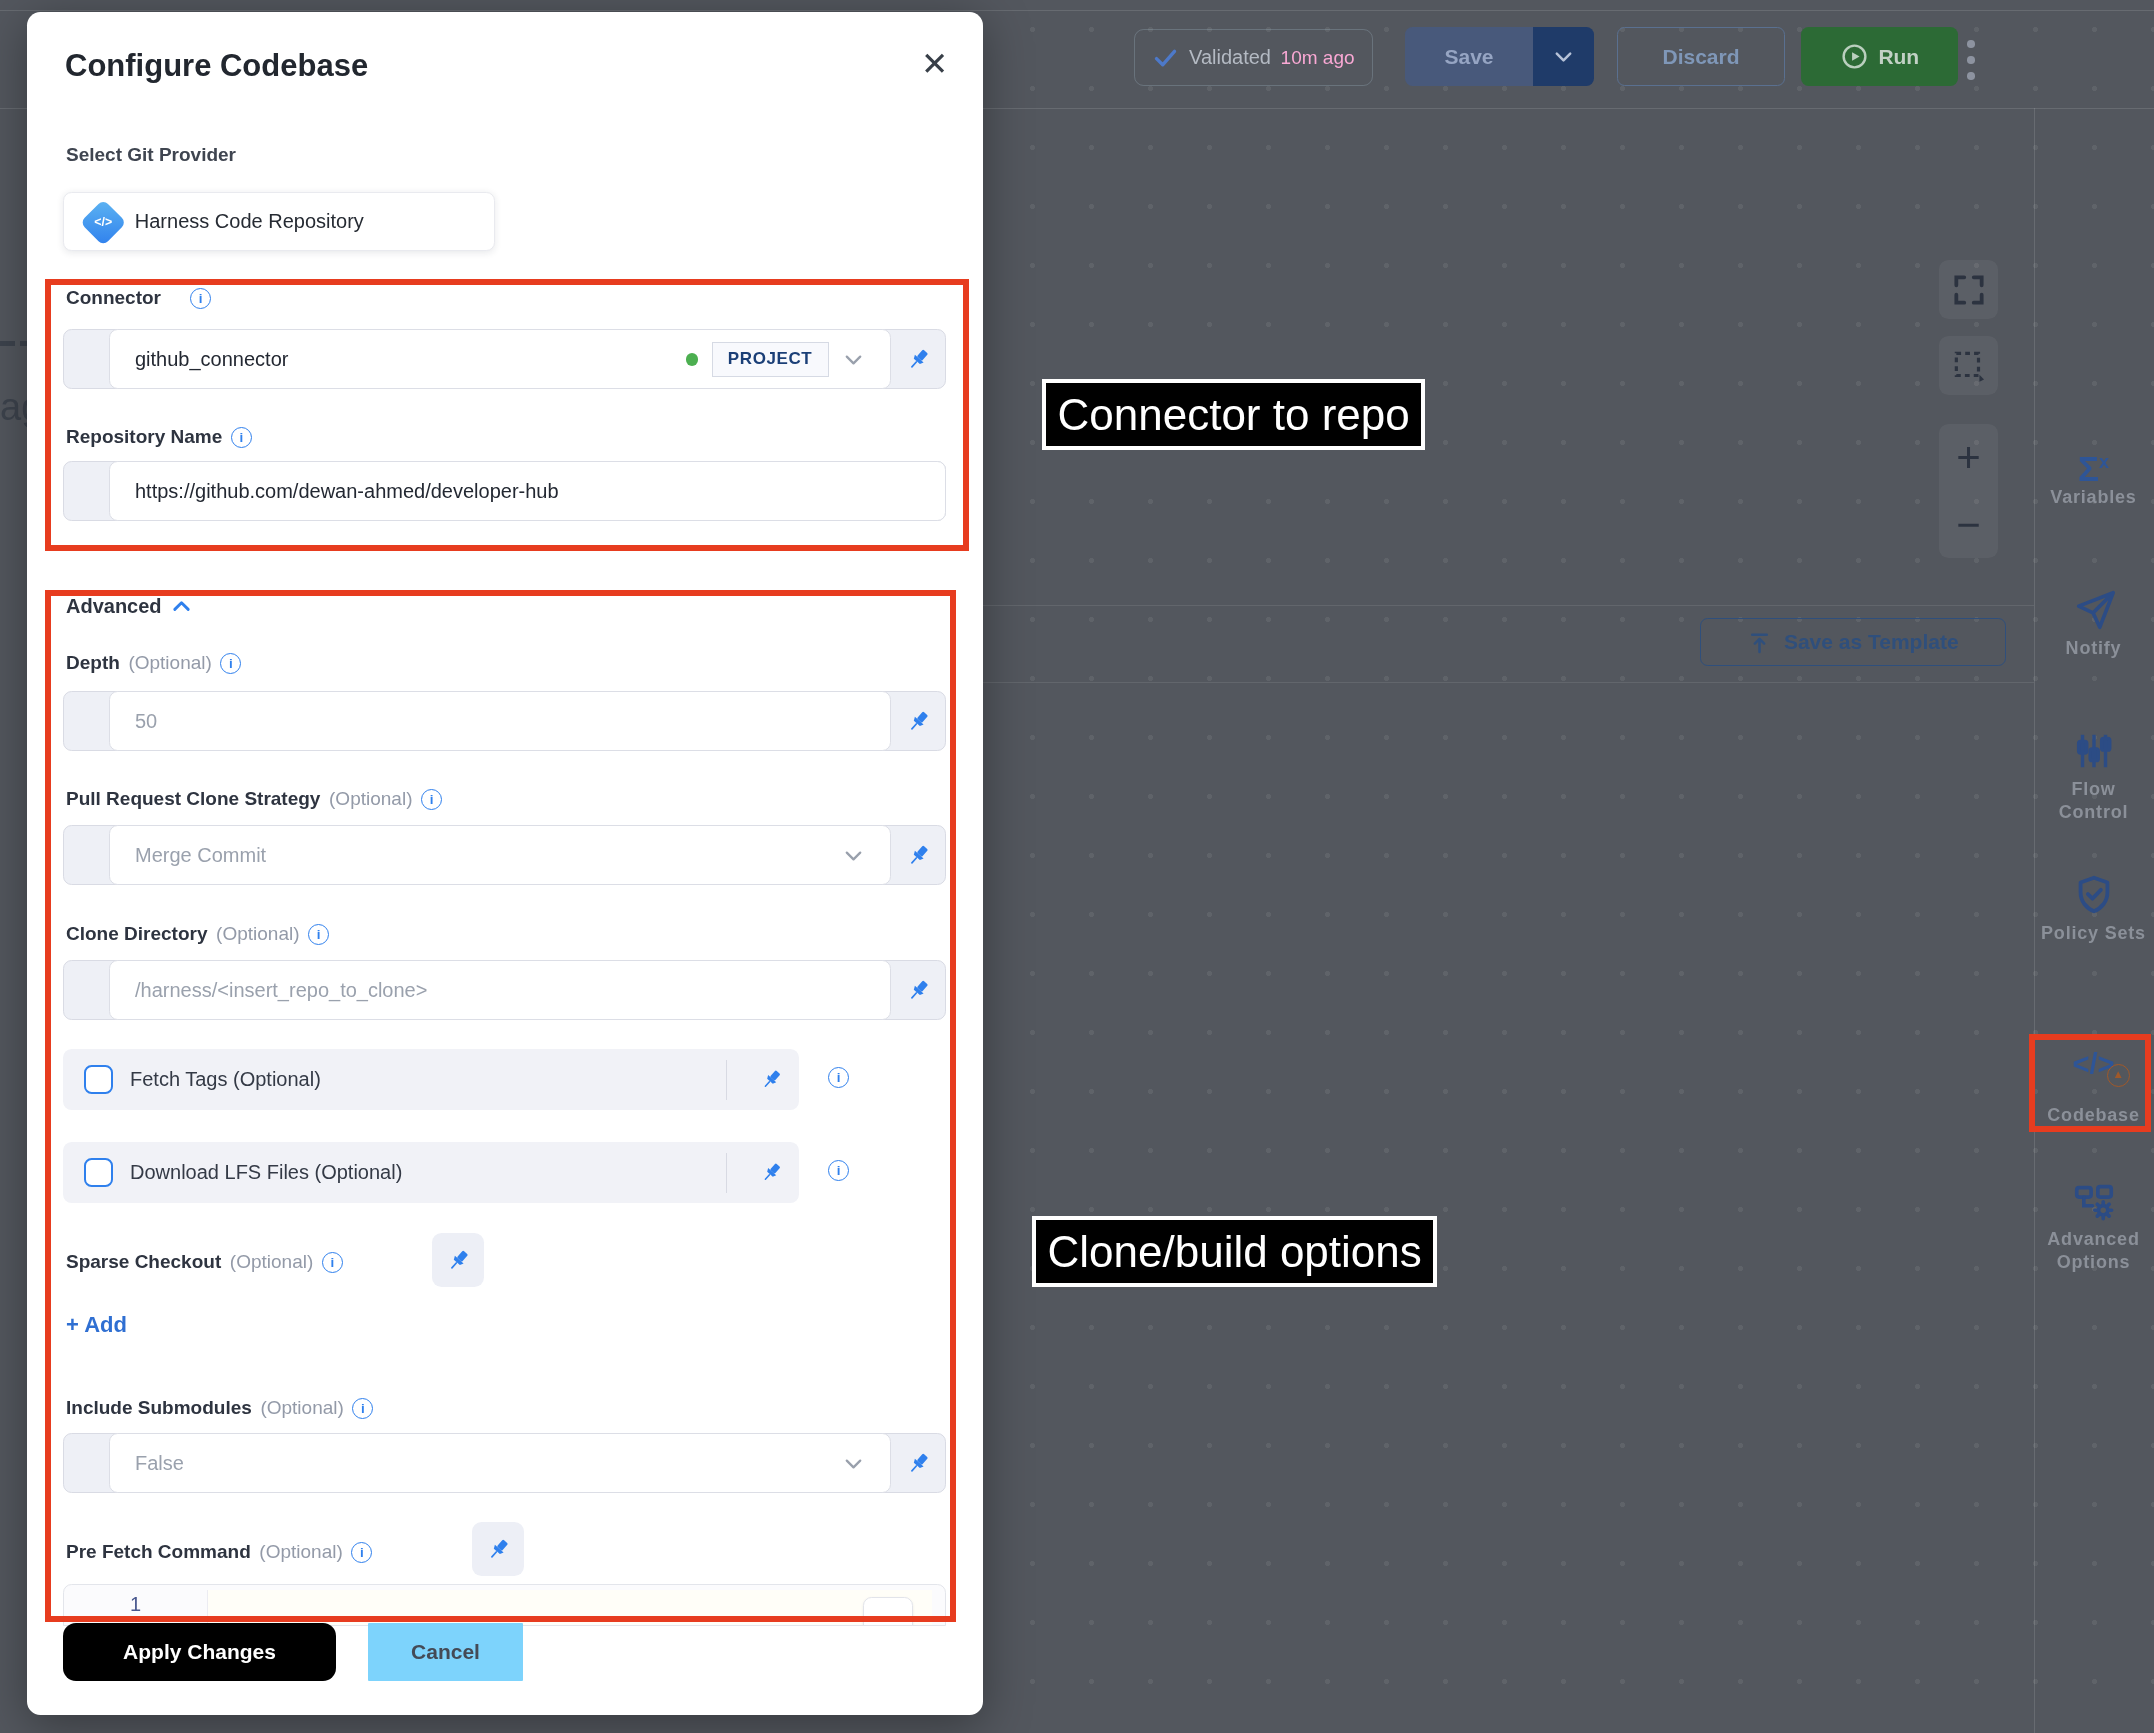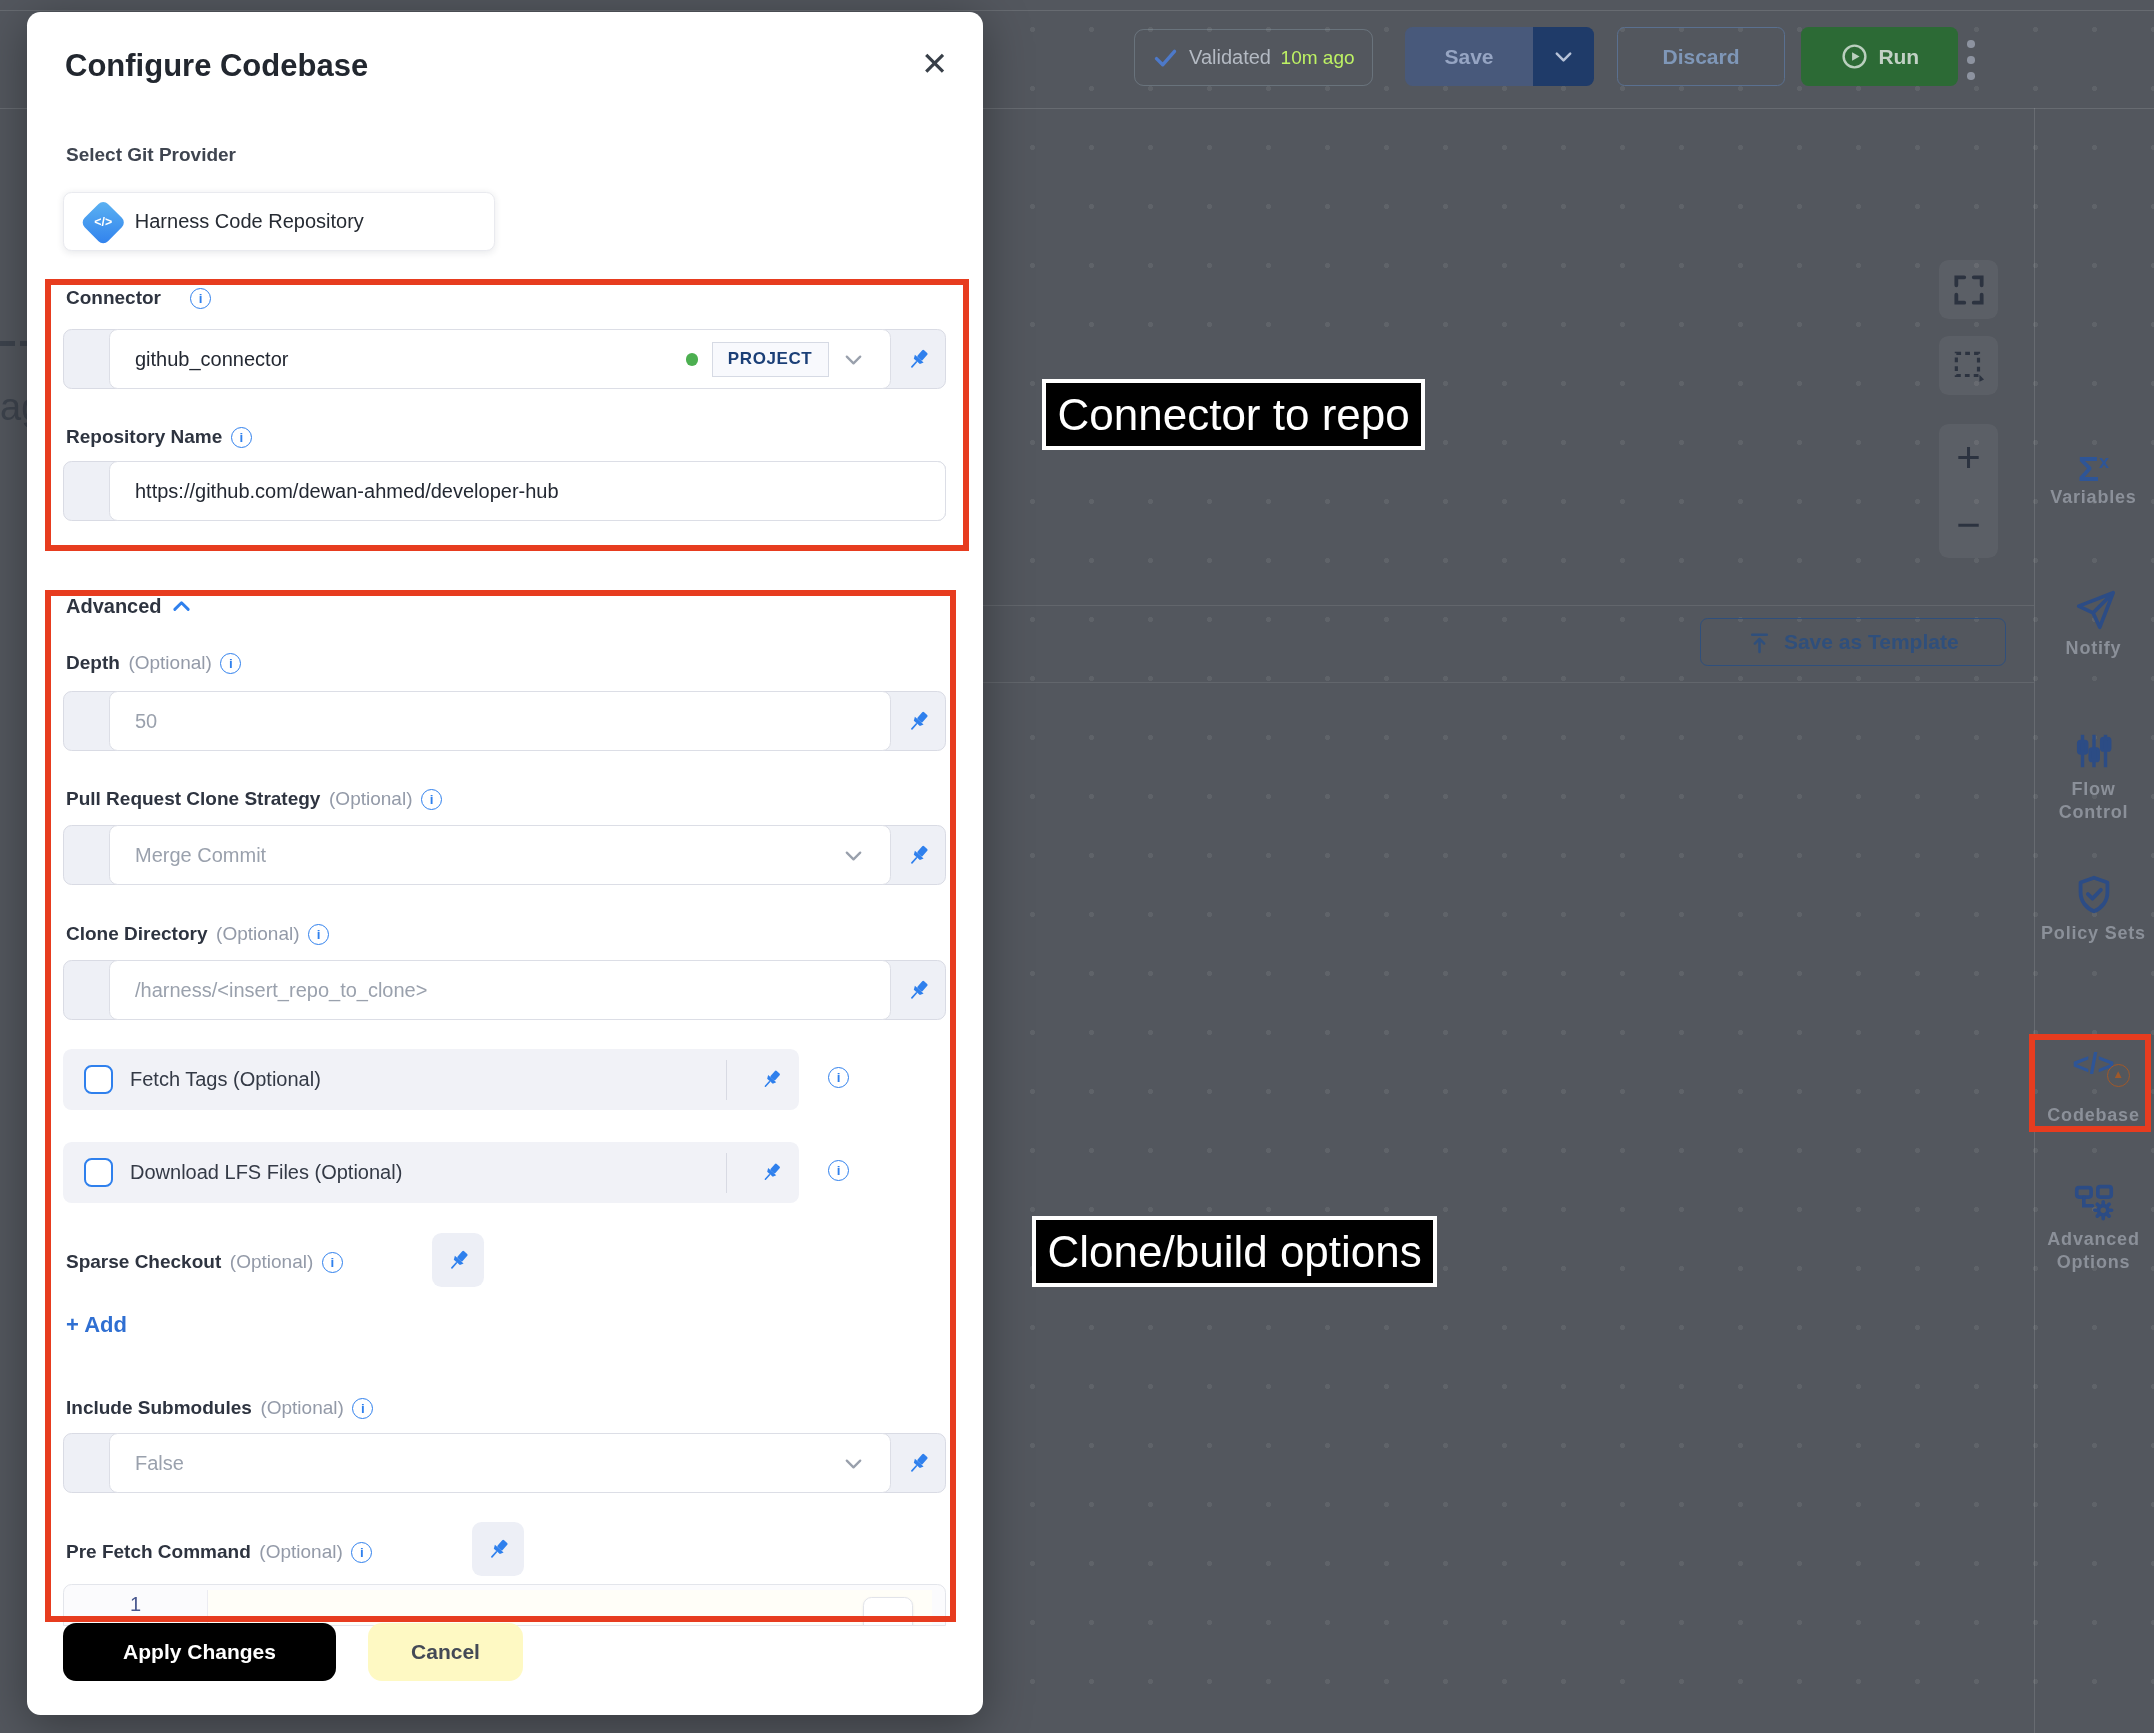--- a/index.html
+++ b/index.html
@@ -10,21 +10,21 @@
     background-image:radial-gradient(circle, rgba(255,255,255,0.07) 2.4px, transparent 2.9px);
     background-size:59px 59px; }
   .hline { position:absolute; height:1px; background:rgba(255,255,255,0.12); }
   .vline { position:absolute; width:1px; background:rgba(255,255,255,0.12); }
 
   
   .pill-validated { position:absolute; left:1134px; top:29px; width:239px; height:57px;
     border:1.9px solid rgba(165,190,205,0.28); border-radius:9.6px; display:flex; align-items:center;
     justify-content:center; gap:9.6px; }
   .pill-validated .v-label { font-size:20px; font-weight:400; color:#b4bac3; }
-  .pill-validated .v-time { font-size:19px; color:#bef264; }
+  .pill-validated .v-time { font-size:19px; color:#f9a8d4; }
   .btn-save { position:absolute; left:1405px; top:27px; width:128px; height:59px; background:#48597b;
     border-radius:7.6px 0 0 7.6px; display:flex; align-items:center; justify-content:center;
     font-size:21px; font-weight:700; color:#96a5c3; }
   .btn-save-caret { position:absolute; left:1533px; top:27px; width:61px; height:59px; background:#1f3b69;
     border-radius:0 7.6px 7.6px 0; display:flex; align-items:center; justify-content:center; }
   .btn-discard { position:absolute; left:1617px; top:27px; width:168px; height:59px;
     border:1.9px solid #5a7090; border-radius:7.6px; display:flex; align-items:center; justify-content:center;
     font-size:21px; font-weight:700; color:#7f97b8; }
   .btn-run { position:absolute; left:1801px; top:27px; width:157px; height:59px; background:#2c6a35;
     border-radius:7.6px; display:flex; align-items:center; justify-content:center; gap:9.6px;
@@ -116,22 +116,22 @@
     font-size:20px; color:#49598f; padding-top:7.6px; }
   .editor .codearea { position:absolute; left:143px; right:13.4px; top:4.8px; bottom:-5.7px; background:#fffef8;
     border-left:1px solid #ececf2; }
   .editor .expand { position:absolute; right:32.5px; top:11.5px; width:50px; height:44px; background:#fff;
     border:1px solid #e2e4ea; border-radius:8.6px; box-shadow:0 1px 2.9px rgba(0,0,0,0.08);
     display:flex; align-items:flex-end; justify-content:center; color:#555f78; font-size:16.3px; }
 
   .btn-apply { position:absolute; left:36px; top:1611px; width:273px; height:58px; background:#000000;
     border-radius:13px; color:#fff; font-size:21px; font-weight:700; display:flex; align-items:center;
     justify-content:center; cursor:pointer; }
-  .btn-cancel { position:absolute; left:341px; top:1611px; width:155px; height:58px; background:#fef9c3;
-    border-radius:14px; color:#444a56; font-size:21px; font-weight:600; display:flex; align-items:center;
+  .btn-cancel { position:absolute; left:341px; top:1611px; width:155px; height:58px; background:#7dd3fc;
+    border-radius:1px; color:#444a56; font-size:21px; font-weight:600; display:flex; align-items:center;
     justify-content:center; cursor:pointer; }
 
   .frag { position:absolute; color:#3d434d; }
 </style>
 </head>
 <body>
 
 <div id="stage">
   <div class="dots"></div>
 

